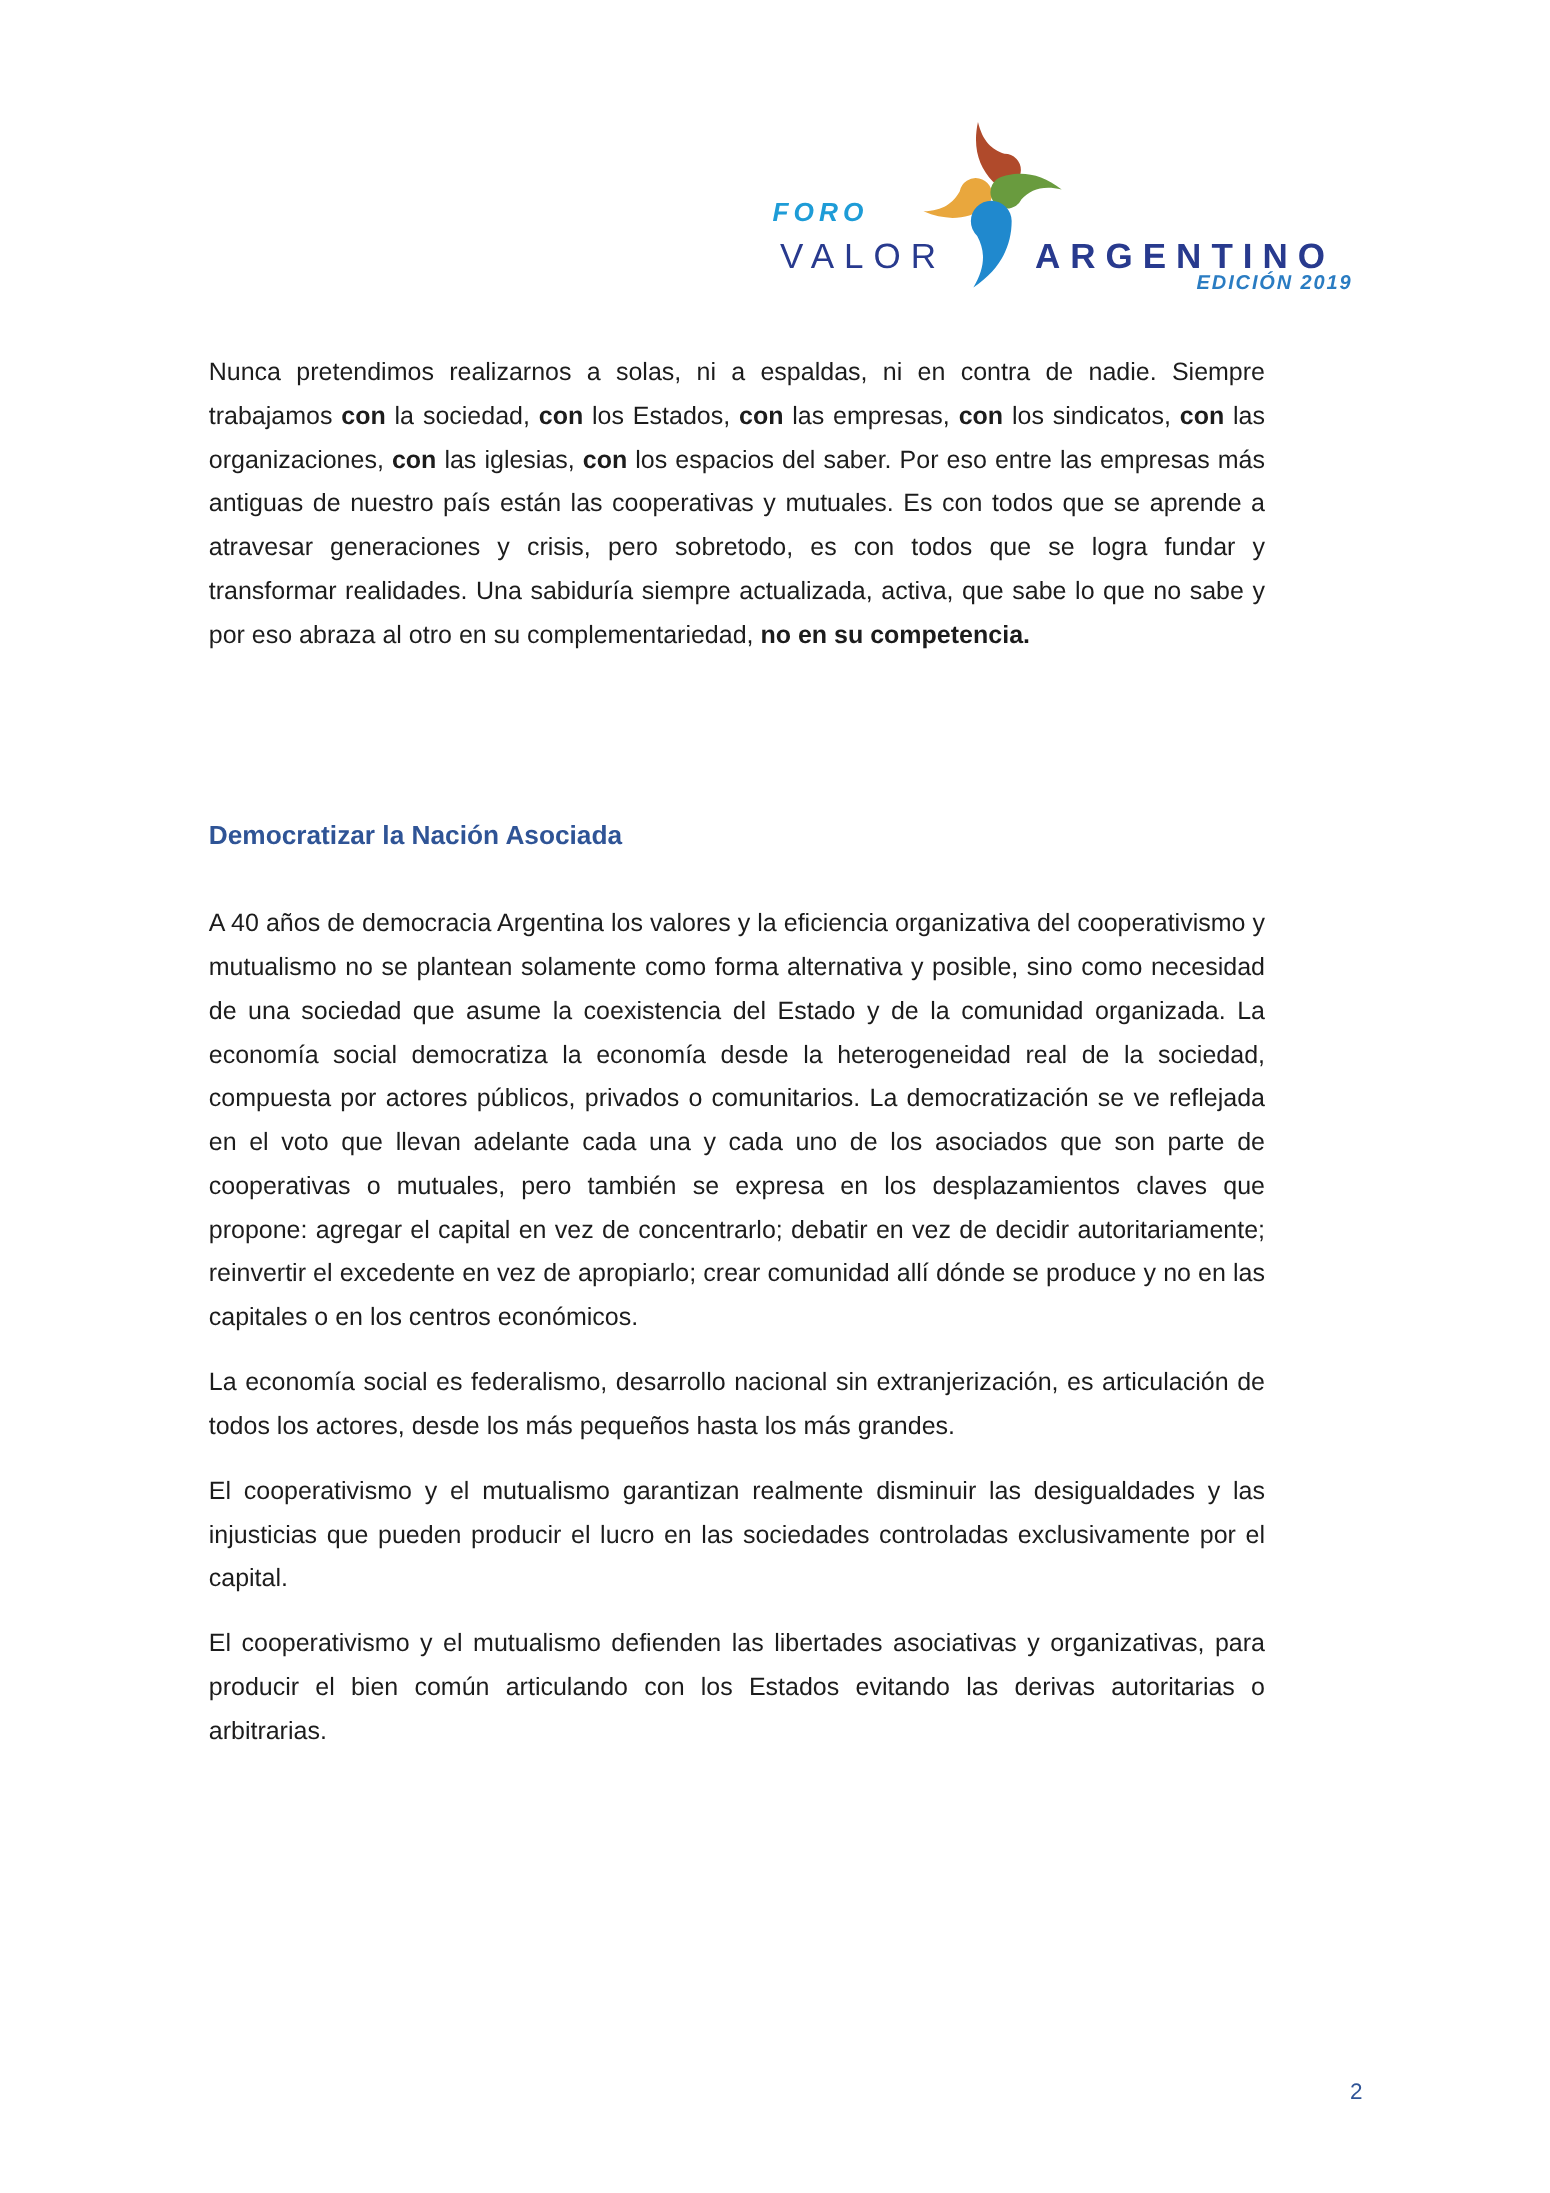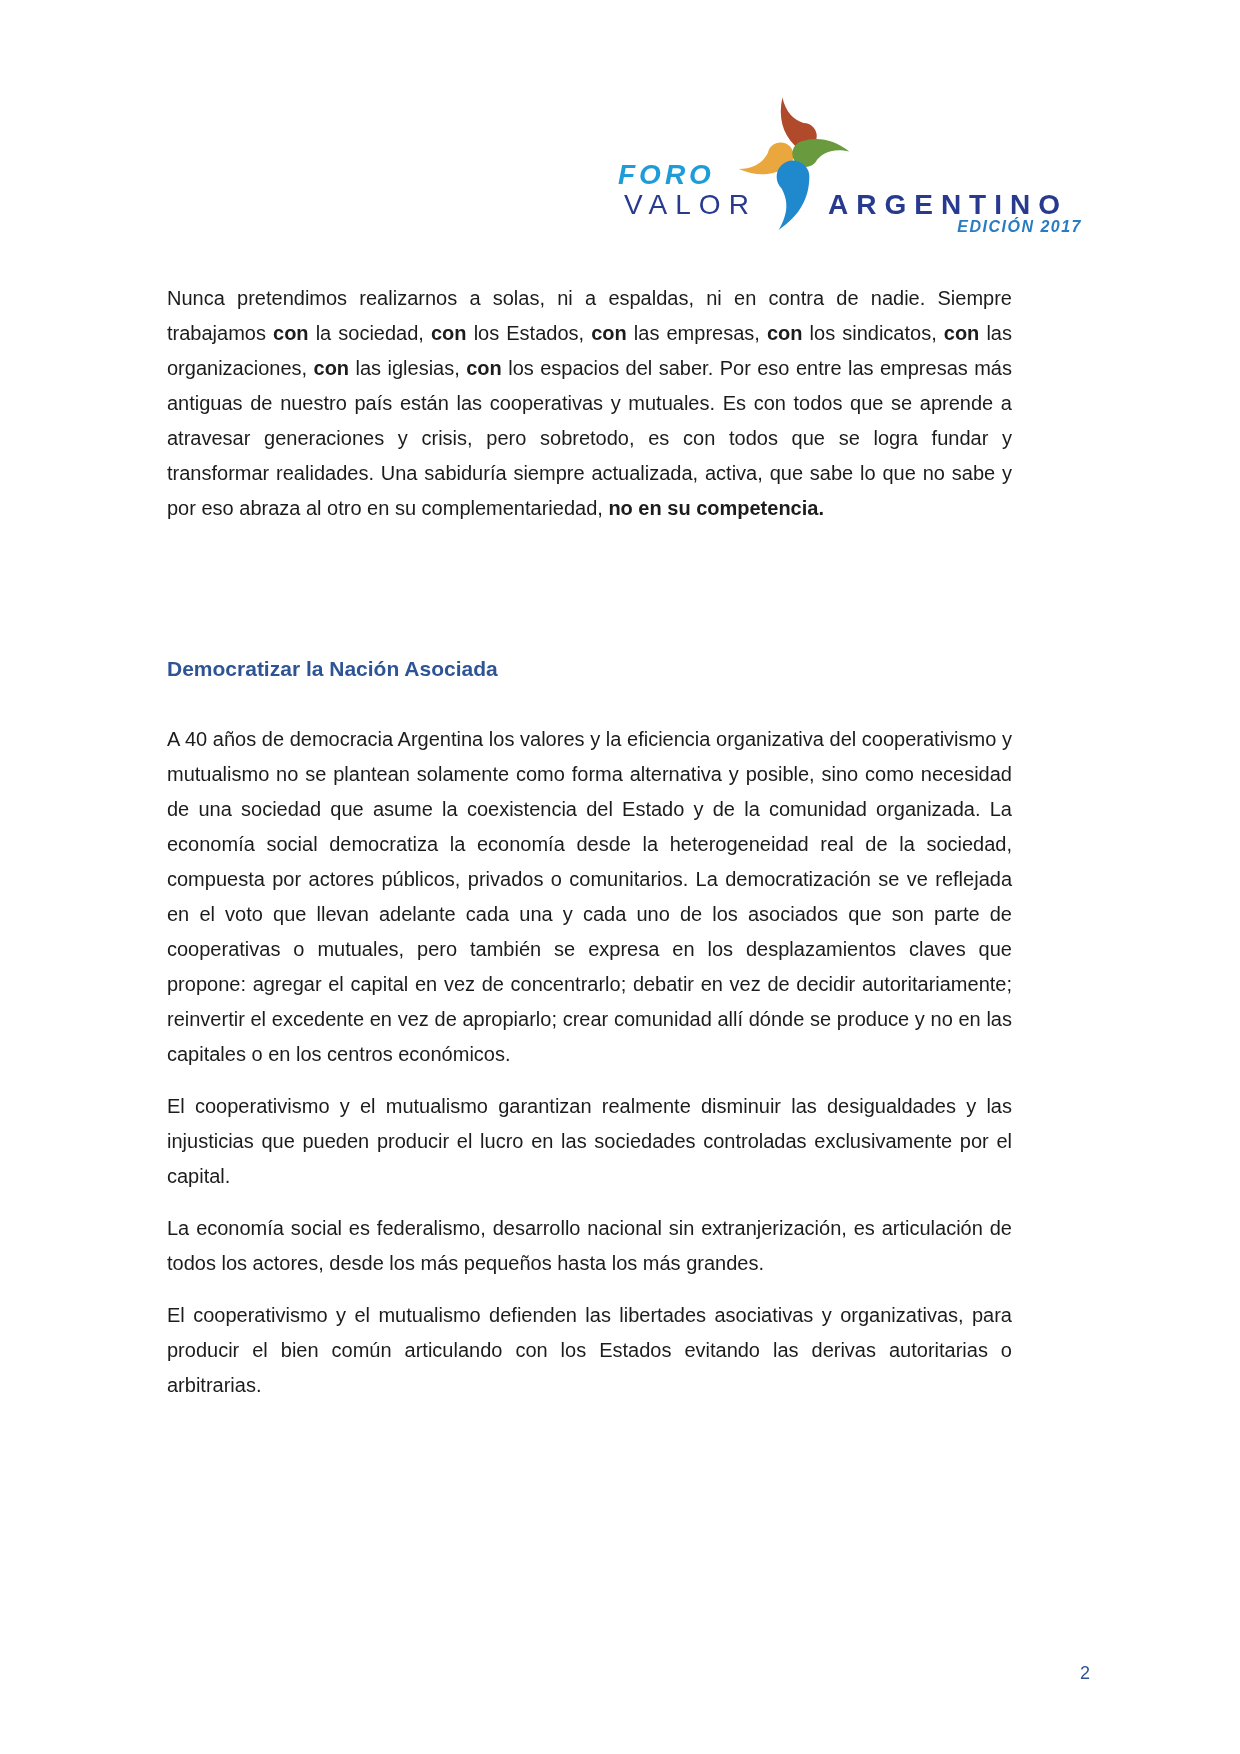--- a/index.html
+++ b/index.html
@@ -19,21 +19,21 @@
     position:relative;
     width:1240px;height:1754px;
     background:#ffffff;
     font-family:"Liberation Sans",sans-serif;
     overflow:hidden;
   }
   
   .logo{position:absolute;left:556px;top:75px;width:530px;height:172px;}
   .logo-foro{
     position:absolute;left:62px;top:84px;
-    font-size:28px;font-weight:700;font-style:italic;
+    font-size:21px;font-weight:700;font-style:italic;
     letter-spacing:4px;color:var(--logo-light-blue);
   }
   .logo-valor{
     position:absolute;left:68px;top:114px;
     font-size:28px;font-weight:400;letter-spacing:8px;
     color:var(--logo-navy);
   }
   .logo-argentino{
     position:absolute;left:272px;top:114px;
     font-size:28px;font-weight:700;letter-spacing:8px;
@@ -81,27 +81,27 @@
       <g transform="translate(94,78) rotate(-108) scale(0.92)">
         <use href="#comma" fill="var(--swirl-green)"></use>
       </g>
       <g transform="translate(80,104) rotate(0) scale(1.15)">
         <use href="#comma" fill="var(--swirl-blue)"></use>
       </g>
     </svg>
     <div class="logo-foro">FORO</div>
     <div class="logo-valor">VALOR</div>
     <div class="logo-argentino">ARGENTINO</div>
-    <div class="logo-edition">EDICIÓN 2017</div>
+    <div class="logo-edition">EDICIÓN 2019</div>
   </div>
 
   <div class="content">
     <p class="body"><span>Nunca pretendimos realizarnos a solas, ni a espaldas, ni en contra de nadie. Siempre trabajamos </span><b>con</b><span> la sociedad, </span><b>con</b><span> los Estados, </span><b>con</b><span> las empresas, </span><b>con</b><span> los sindicatos, </span><b>con</b><span> las organizaciones, </span><b>con</b><span> las iglesias, </span><b>con</b><span> los espacios del saber. Por eso entre las empresas más antiguas de nuestro país están las cooperativas y mutuales. Es con todos que se aprende a atravesar generaciones y crisis, pero sobretodo, es con todos que se logra fundar y transformar realidades. Una sabiduría siempre actualizada, activa, que sabe lo que no sabe y por eso abraza al otro en su complementariedad, </span><b>no en su competencia.</b></p>
     <h2 class="section">Democratizar la Nación Asociada</h2>
     <p class="body"><span>A 40 años de democracia Argentina los valores y la eficiencia organizativa del cooperativismo y mutualismo no se plantean solamente como forma alternativa y posible, sino como necesidad de una sociedad que asume la coexistencia del Estado y de la comunidad organizada. La economía social democratiza la economía desde la heterogeneidad real de la sociedad, compuesta por actores públicos, privados o comunitarios. La democratización se ve reflejada en el voto que llevan adelante cada una y cada uno de los asociados que son parte de cooperativas o mutuales, pero también se expresa en los desplazamientos claves que propone: agregar el capital en vez de concentrarlo; debatir en vez de decidir autoritariamente; reinvertir el excedente en vez de apropiarlo; crear comunidad allí dónde se produce y no en las capitales o en los centros económicos.</span></p>
+    <p class="body"><span>La economía social es federalismo, desarrollo nacional sin extranjerización, es articulación de todos los actores, desde los más pequeños hasta los más grandes.</span></p>
     <p class="body"><span>El cooperativismo y el mutualismo garantizan realmente disminuir las desigualdades y las injusticias que pueden producir el lucro en las sociedades controladas exclusivamente por el capital.</span></p>
-    <p class="body"><span>La economía social es federalismo, desarrollo nacional sin extranjerización, es articulación de todos los actores, desde los más pequeños hasta los más grandes.</span></p>
     <p class="body"><span>El cooperativismo y el mutualismo defienden las libertades asociativas y organizativas, para producir el bien común articulando con los Estados evitando las derivas autoritarias o arbitrarias.</span></p>
   </div>
 
   <div class="page-number">2</div>
 
 </div>
 
 </body></html>

